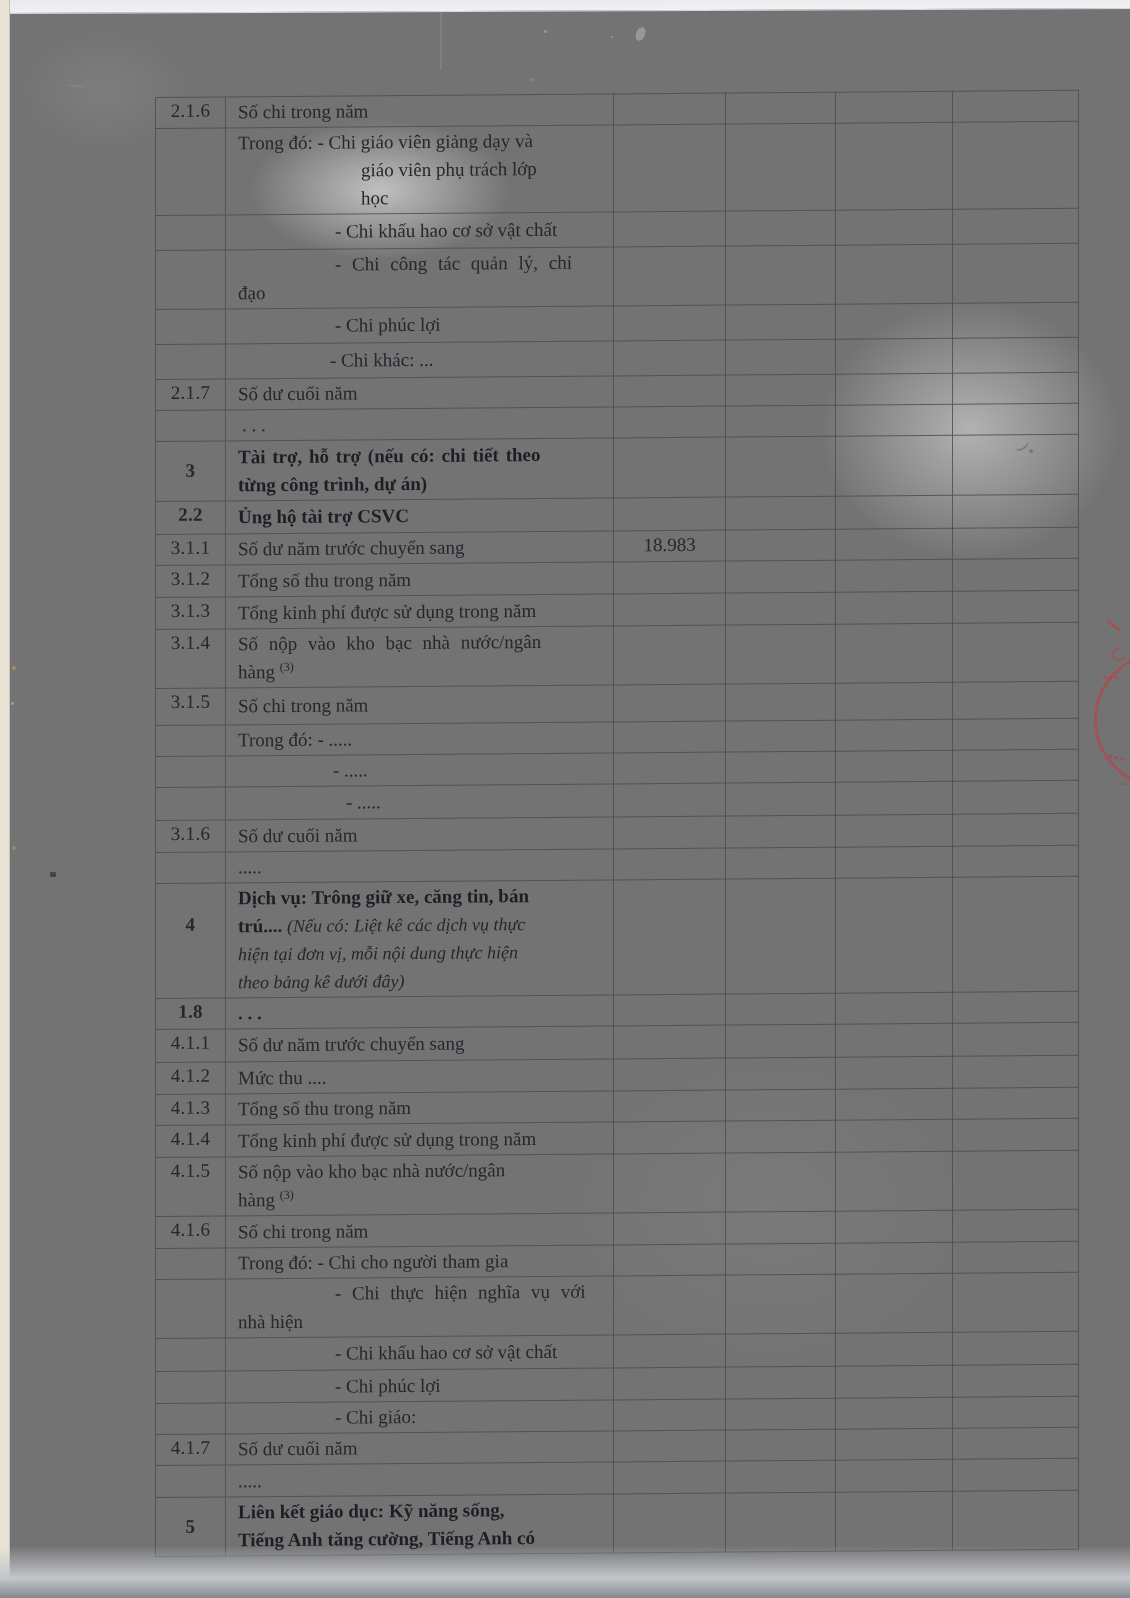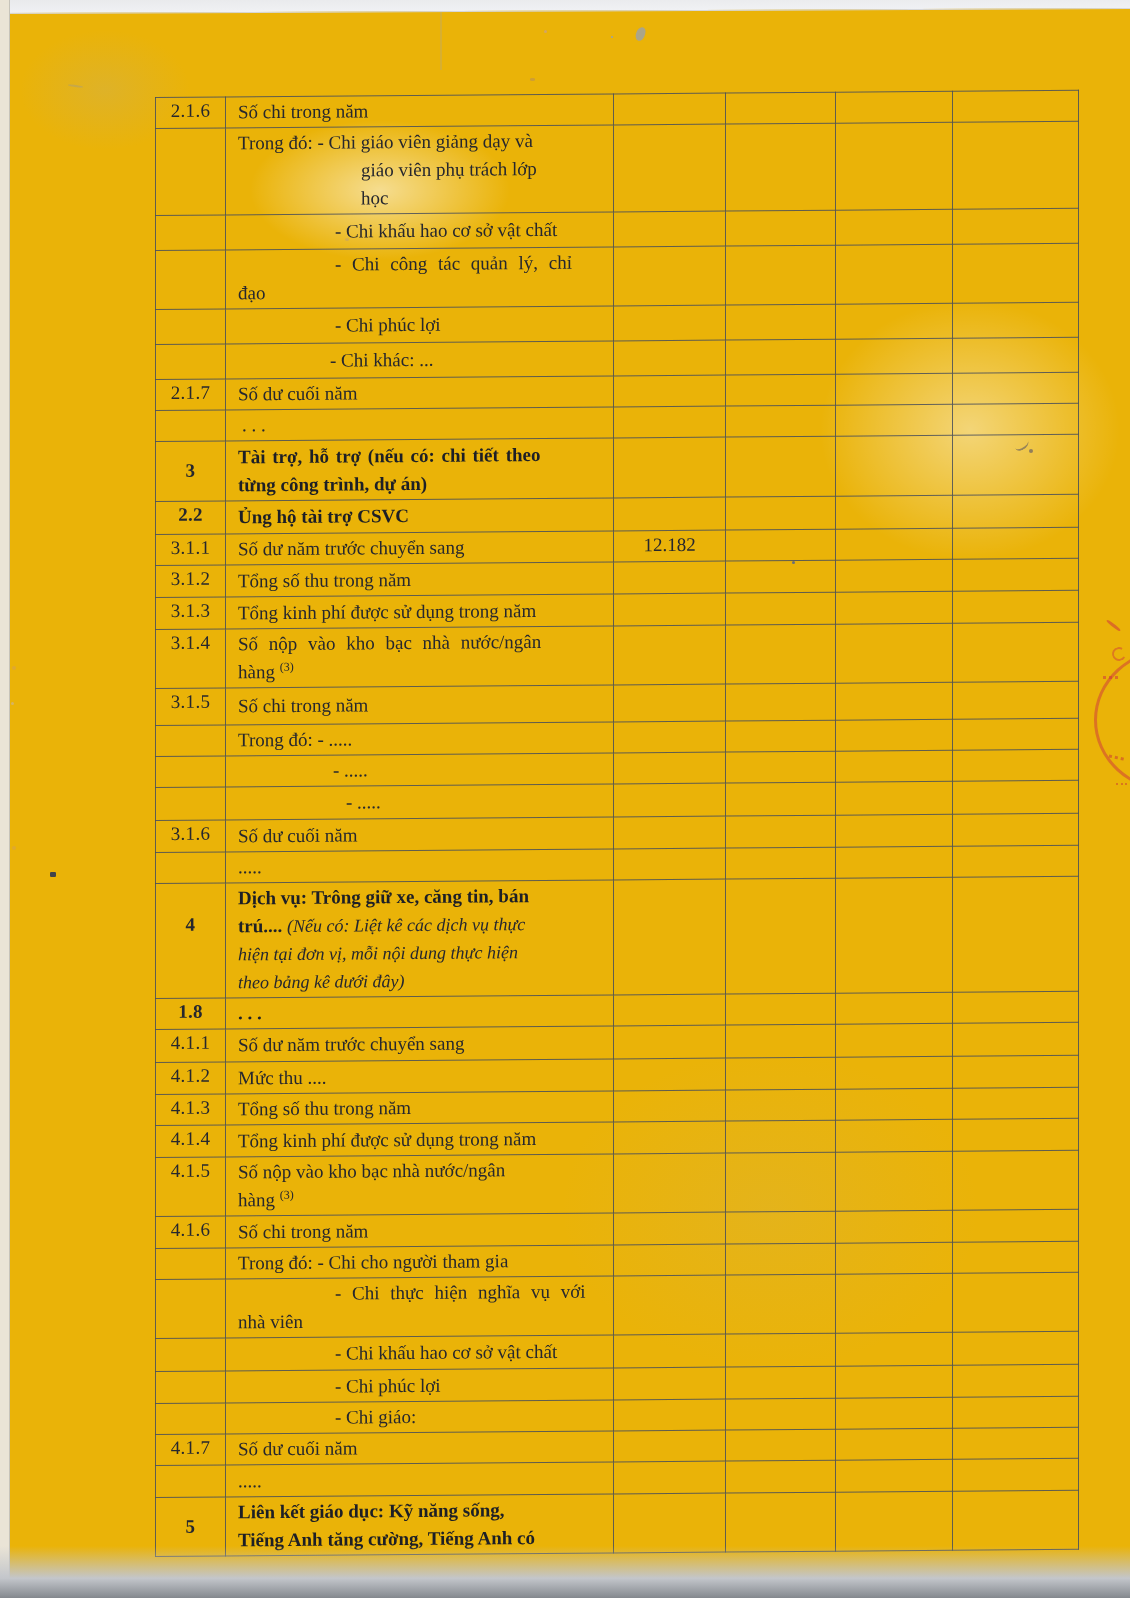--- a/index.html
+++ b/index.html
@@ -1,19 +1,19 @@
 <!DOCTYPE html>
 <html><head>
 <meta charset="utf-8">
 <style>
   html,body{margin:0;padding:0;background:#d8d9dc;}
   #page{
     position:relative;
     width:1130px;height:1598px;
-    background:#eab308;
+    background:#737373;
     overflow:hidden;
     font-family:"Liberation Serif","DejaVu Serif",serif;
     color:#26272e;
   }
   
   .edge-left{position:absolute;left:0;top:0;width:9px;height:1598px;
     background:#eae4d6;border-right:1px solid #c6c3ba;}
   .edge-top{position:absolute;left:0;top:0;width:1130px;height:13px;
     background:linear-gradient(#e9eaec,#f0f1f4);border-bottom:1px solid #d6d7da;
     transform:skewY(-0.25deg);transform-origin:left top;}
@@ -205,21 +205,21 @@
             <td class="val"></td>
             <td class="val"></td>
             <td class="val"></td>
             <td class="val"></td>
           </tr>
           <tr style="height: 30px;">
             <td class="num">3.1.1</td>
             <td class="desc">
               <div class="line"><span>Số dư năm trước chuyển sang</span></div>
             </td>
-            <td class="val">12.182</td>
+            <td class="val">18.983</td>
             <td class="val"></td>
             <td class="val"></td>
             <td class="val"></td>
           </tr>
           <tr style="height: 32px;">
             <td class="num">3.1.2</td>
             <td class="desc">
               <div class="line"><span>Tổng số thu trong năm</span></div>
             </td>
             <td class="val"></td>
@@ -399,21 +399,21 @@
             </td>
             <td class="val"></td>
             <td class="val"></td>
             <td class="val"></td>
             <td class="val"></td>
           </tr>
           <tr style="height: 57px;">
             <td class="num"></td>
             <td class="desc">
               <div class="line" style="padding-left: 97px; word-spacing: 6px;"><span>- Chi thực hiện nghĩa vụ với</span></div>
-              <div class="line"><span>nhà viên</span></div>
+              <div class="line"><span>nhà hiện</span></div>
             </td>
             <td class="val"></td>
             <td class="val"></td>
             <td class="val"></td>
             <td class="val"></td>
           </tr>
           <tr style="height: 33px;">
             <td class="num"></td>
             <td class="desc">
               <div class="line" style="padding-left: 97px;"><span>- Chi khấu hao cơ sở vật chất</span></div>

